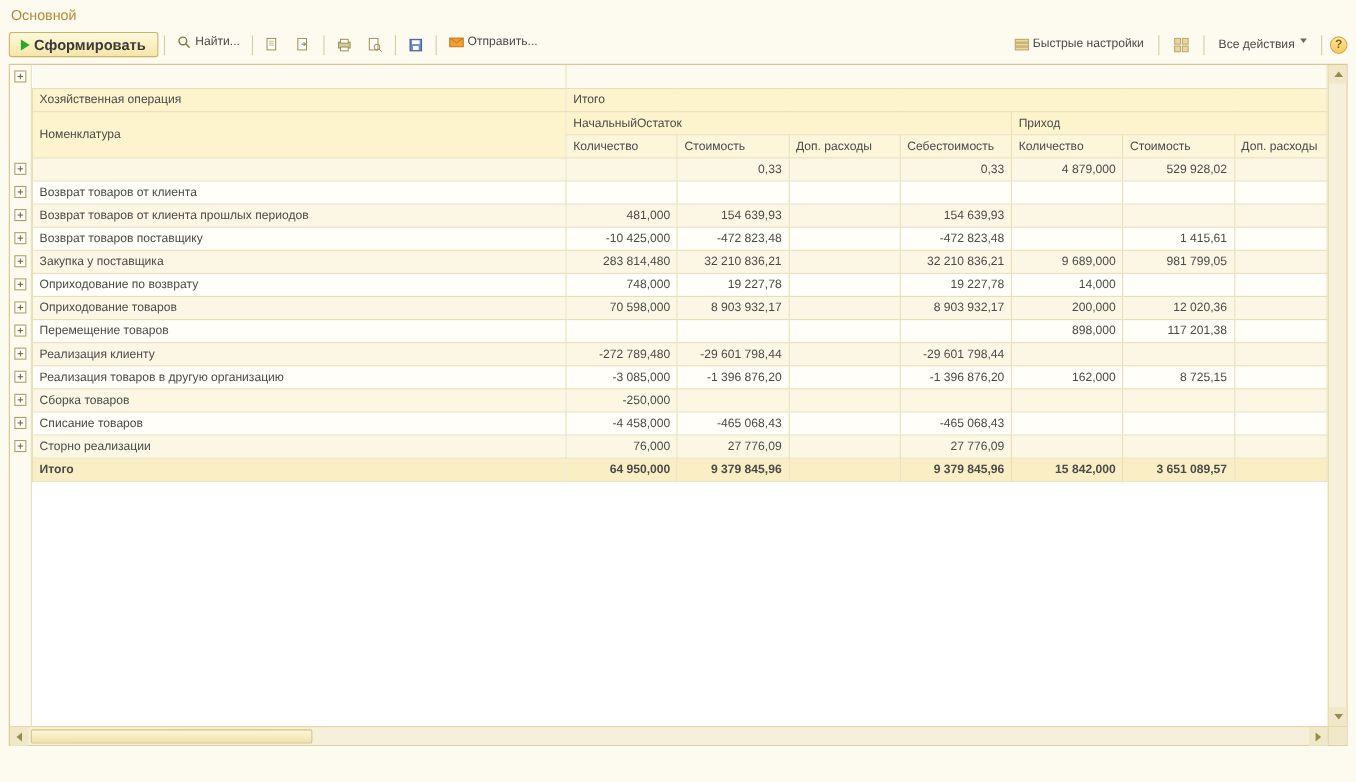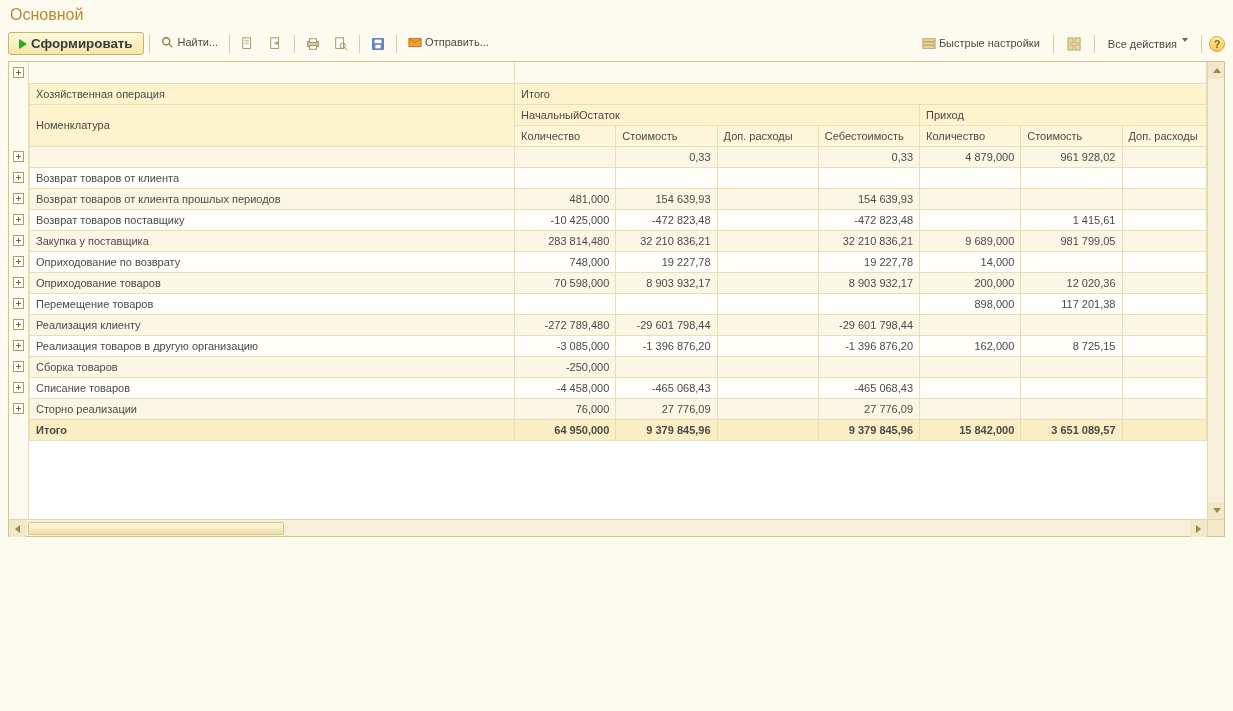--- a/index.html
+++ b/index.html
@@ -5,21 +5,21 @@
     * { box-sizing: border-box; margin: 0; padding: 0; }
     body {
       font-family: Arial, sans-serif;
       font-size: 11px;
       background: #fdfaf0;
       color: #4a4a4a;
       user-select: none;
     }
     .page-title {
       color: #b58a2e;
-      font-size: 16px;
+      font-size: 13px;
       font-weight: normal;
       padding: 6px 10px 4px;
     }
     .toolbar {
       display: flex;
       align-items: center;
       padding: 4px 8px;
       gap: 2px;
     }
     .toolbar-left { display: flex; align-items: center; gap: 2px; }
@@ -60,21 +60,21 @@
       border: 1px solid #d6a940;
       display: inline-flex; align-items: center; justify-content: center;
       color: #8a6410; font-weight: bold; font-size: 11px;
     }
     .icon { width: 14px; height: 14px; display: inline-block; }
     
     .report-wrap {
       margin: 2px 8px 6px;
       border: 1px solid #d6c38a;
       background: #fff;
-      height: 476px;
+      height: 620px;
       display: flex; flex-direction: column;
     }
     .report-scroll {
       overflow: hidden;
       position: relative;
       flex: 1;
       display: flex;
     }
     .gutter {
       width: 20px;
@@ -347,21 +347,21 @@
         </tr>
         </tbody>
           <tbody id="data-rows">
             <tr class="row-odd">
               <td></td>
               <td class="num"></td>
               <td class="num">0,33</td>
               <td class="num"></td>
               <td class="num">0,33</td>
               <td class="num">4 879,000</td>
-              <td class="num">961 928,02</td>
+              <td class="num">529 928,02</td>
               <td class="num"></td>
             </tr>
             <tr class="row-even">
               <td>Возврат товаров от клиента</td>
               <td class="num"></td>
               <td class="num"></td>
               <td class="num"></td>
               <td class="num"></td>
               <td class="num"></td>
               <td class="num"></td>

